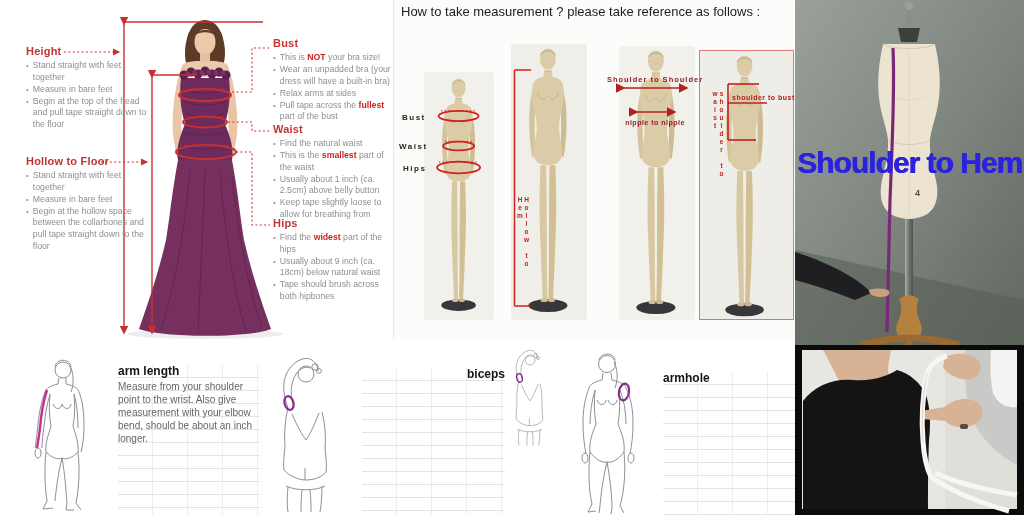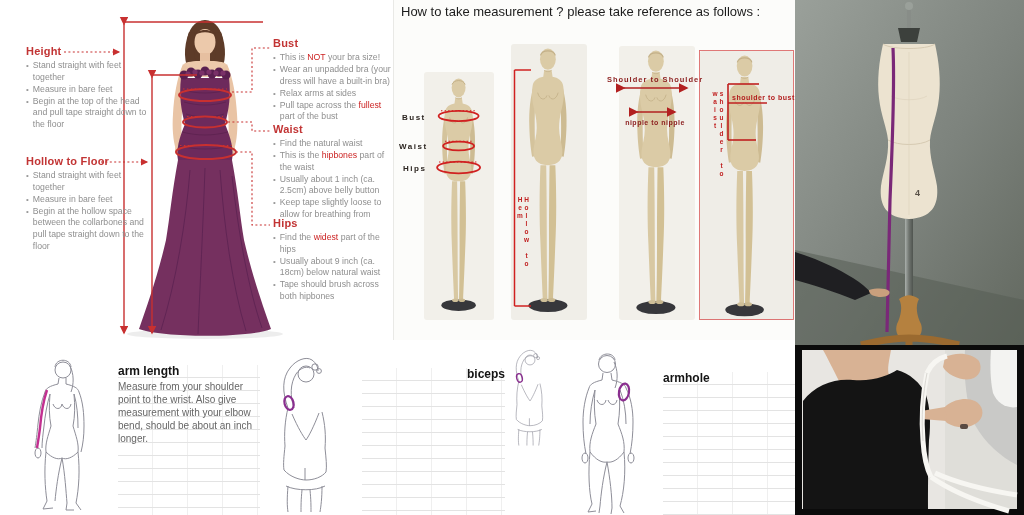--- a/index.html
+++ b/index.html
@@ -7,21 +7,21 @@
          font-family:"Liberation Sans",sans-serif;}
   .abs{position:absolute;}
   svg{display:block;}
 
   
   .ann{position:absolute;}
   .ann-title{font-size:11px;font-weight:bold;color:#c23434;margin-bottom:3px;letter-spacing:.2px;}
   .bullet{display:flex;gap:4px;}
   .bullet .dot{font-size:8px;line-height:12px;color:#9a9a9a;}
   .bullet .btext{flex:1;font-size:8.7px;line-height:11.8px;color:#8f8f8f;}
-  .em{color:#cc2222;font-weight:normal;}
+  .em{color:#cc2222;font-weight:bold;}
 
   
   #middle-title{position:absolute;left:401px;top:4px;width:392px;font-size:13px;color:#1c1c1c;}
   .vtext{position:absolute;writing-mode:vertical-rl;text-orientation:upright;
          font-size:6.5px;font-weight:bold;color:#c02020;letter-spacing:1px;line-height:1;}
 
   
   #hem-caption{position:absolute;left:795px;top:146px;width:229px;text-align:center;
                font-size:30px;font-weight:bold;letter-spacing:-1px;color:#2a22e0;
                text-shadow:.6px 0 0 currentColor;}
@@ -166,21 +166,21 @@
     </div>
     <div class="ann" style="left:273px;top:123px;width:118px;">
       <div class="ann-title">Waist</div>
       <div>
           <div class="bullet">
             <span class="dot">•</span>
             <span class="btext"><span>Find the natural waist</span></span>
           </div>
           <div class="bullet">
             <span class="dot">•</span>
-            <span class="btext"><span>This is the </span><span class="em">hipbones</span><span> part of the waist</span></span>
+            <span class="btext"><span>This is the </span><span class="em">smallest</span><span> part of the waist</span></span>
           </div>
           <div class="bullet">
             <span class="dot">•</span>
             <span class="btext"><span>Usually about 1 inch (ca. 2.5cm) above belly button</span></span>
           </div>
           <div class="bullet">
             <span class="dot">•</span>
             <span class="btext"><span>Keep tape slightly loose to allow for breathing from</span></span>
           </div>
         </div>
@@ -310,20 +310,21 @@
       <path d="M98,48 C100,90 97,150 95,200 C94,250 93,300 92,332" stroke="#7a2878" stroke-width="3.2" fill="none"></path>
 
       <rect x="110" y="219" width="8" height="80" fill="url(#pole)"></rect>
       <path d="M104,299 C112,294 116,294 124,299 C120,306 122,316 126,324 C128,330 126,336 122,338 L106,338 C102,336 100,330 102,324 C106,316 108,306 104,299 Z" fill="#b5813f"></path>
       <path d="M114,338 C96,338 78,342 66,345 M114,338 C132,338 152,342 164,345 M114,336 L114,345" stroke="#9a6a30" stroke-width="7" fill="none"></path>
 
       <path d="M0,252 C20,258 42,268 58,278 C66,283 72,288 76,293 L60,300 C40,292 16,284 0,280 Z" fill="#1f1f22"></path>
       <path d="M74,290 C82,288 90,288 94,291 C96,294 92,297 86,297 C80,297 74,295 74,290 Z" fill="#c9a07d"></path>
     </svg>
   </div>
+  <div id="hem-caption">Shoulder to Hem</div>
 
   <div class="seam-h" style="left:0;top:340px;width:795px;height:1px;"></div>
 
   <div class="abs" style="left:0;top:340px;width:795px;height:175px;background:#fff;"></div>
 
   <div class="sleeve-col" style="left:118px;top:344px;width:142px;height:168px;">
     <div class="sleeve-title">arm length</div>
     <div class="sleeve-desc">Measure from your shoulder point to the wrist. Also give measurement with your elbow bend, should be about an inch longer.</div>
   </div>
   <div class="sleeve-col" style="left:362px;top:347px;width:143px;height:165px;text-align:right;">

